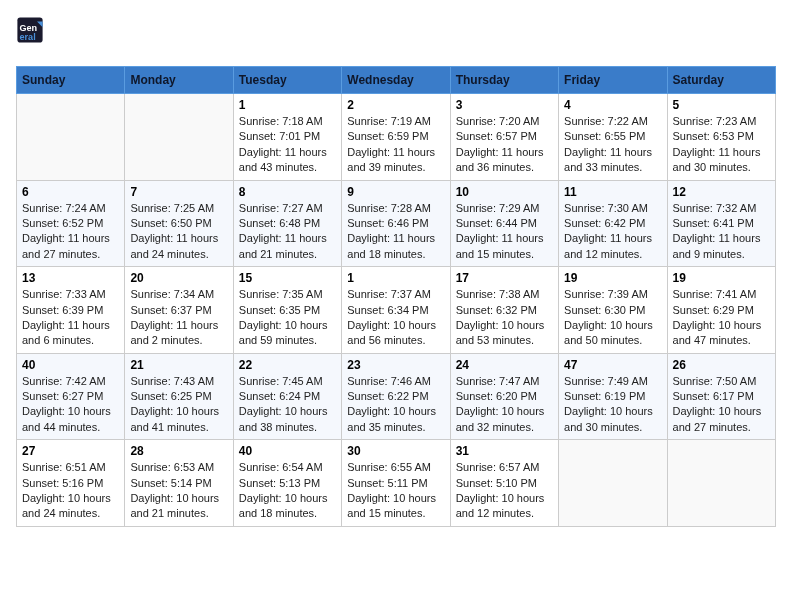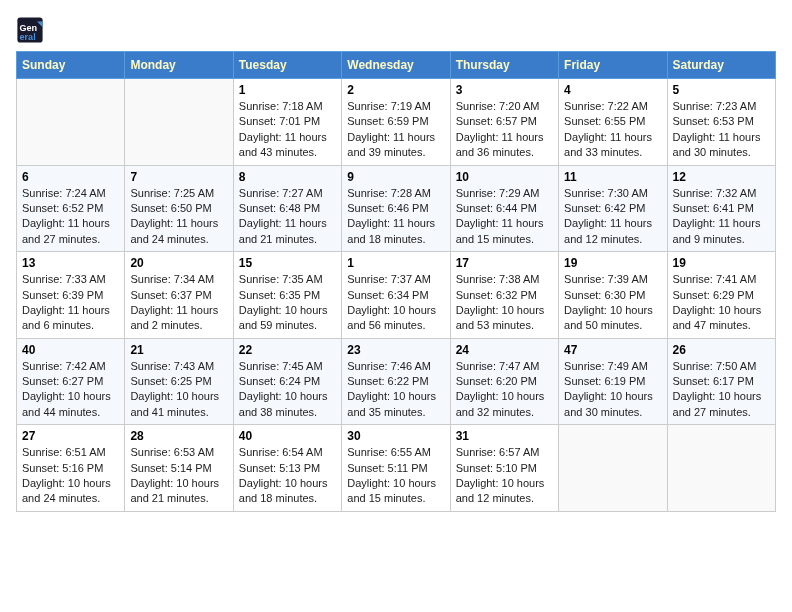--- a/index.html
+++ b/index.html
@@ -7,21 +7,21 @@
       font-family: Arial, sans-serif;
       background: #fff;
       width: 792px;
       min-height: 612px;
       padding: 16px;
     }
     .header {
       display: flex;
       justify-content: space-between;
       align-items: center;
-      margin-bottom: 7px;
+      margin-bottom: 22px;
       text-decoration: underline;
     }
     .logo {
       display: flex;
       align-items: center;
     }
     .logo-text {
       font-size: 18px;
       font-weight: bold;
       color: #1a1a2e;
@@ -48,21 +48,21 @@
       font-size: 14px;
       color: #444;
     }
     .calendar {
       width: 100%;
       border-collapse: collapse;
       font-size: 11px;
     }
     .calendar th {
       background-color: #3a7cc9;
-      color: #fef9c3;
+      color: #0f172a;
       font-size: 12px;
       font-weight: bold;
       padding: 6px 5px;
       text-align: left;
       border: 1px solid #5a9ce0;
     }
     .calendar td {
       vertical-align: top;
       border: 1px solid #ccc;
       padding: 4px 5px;

